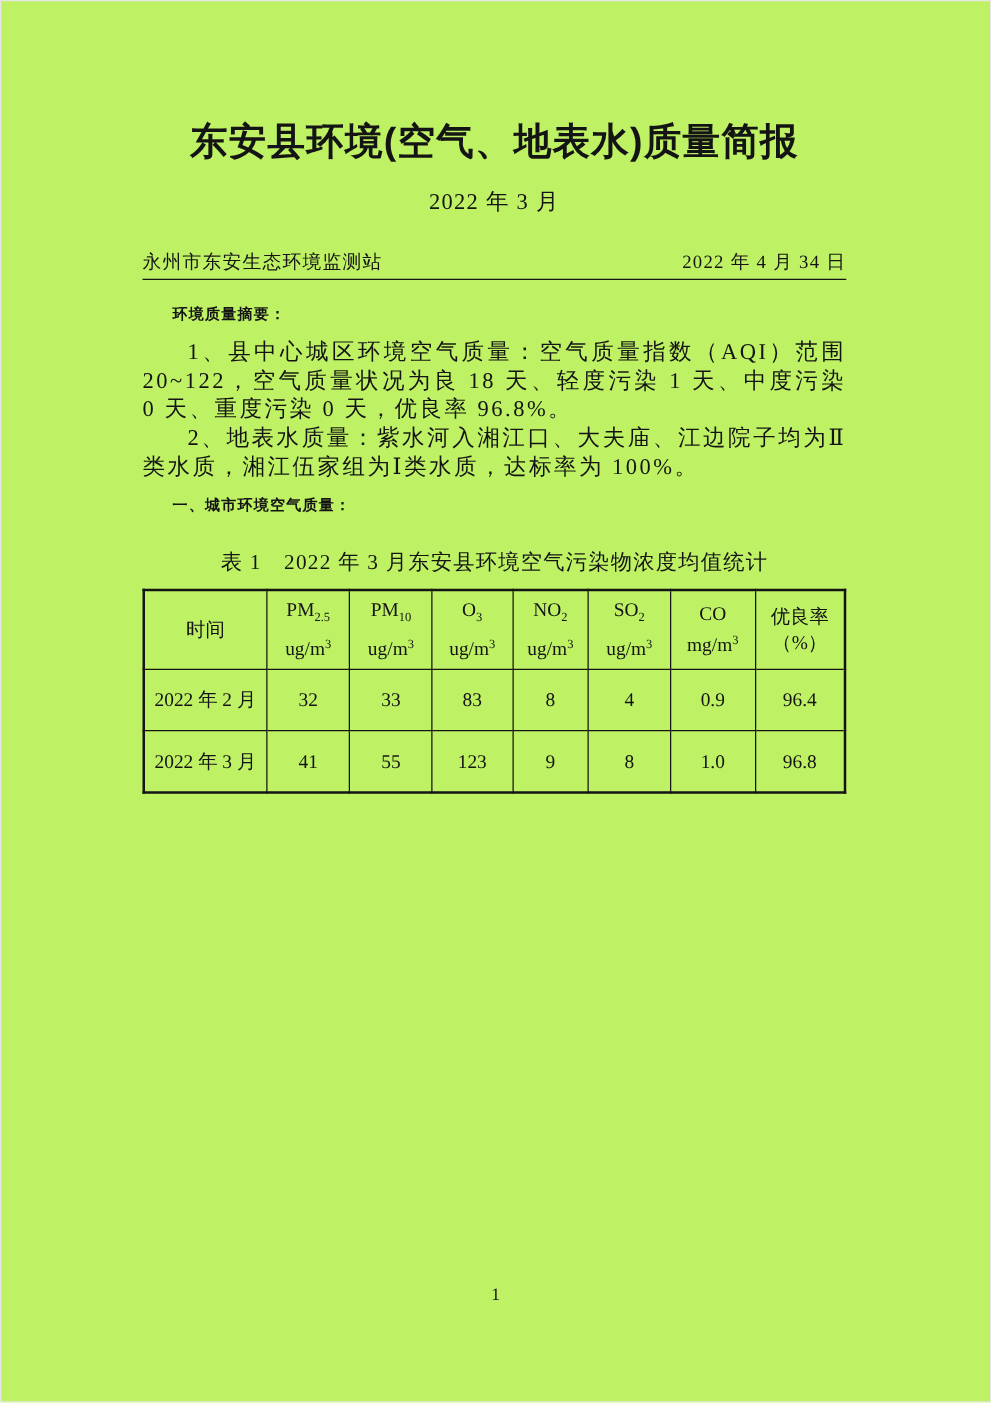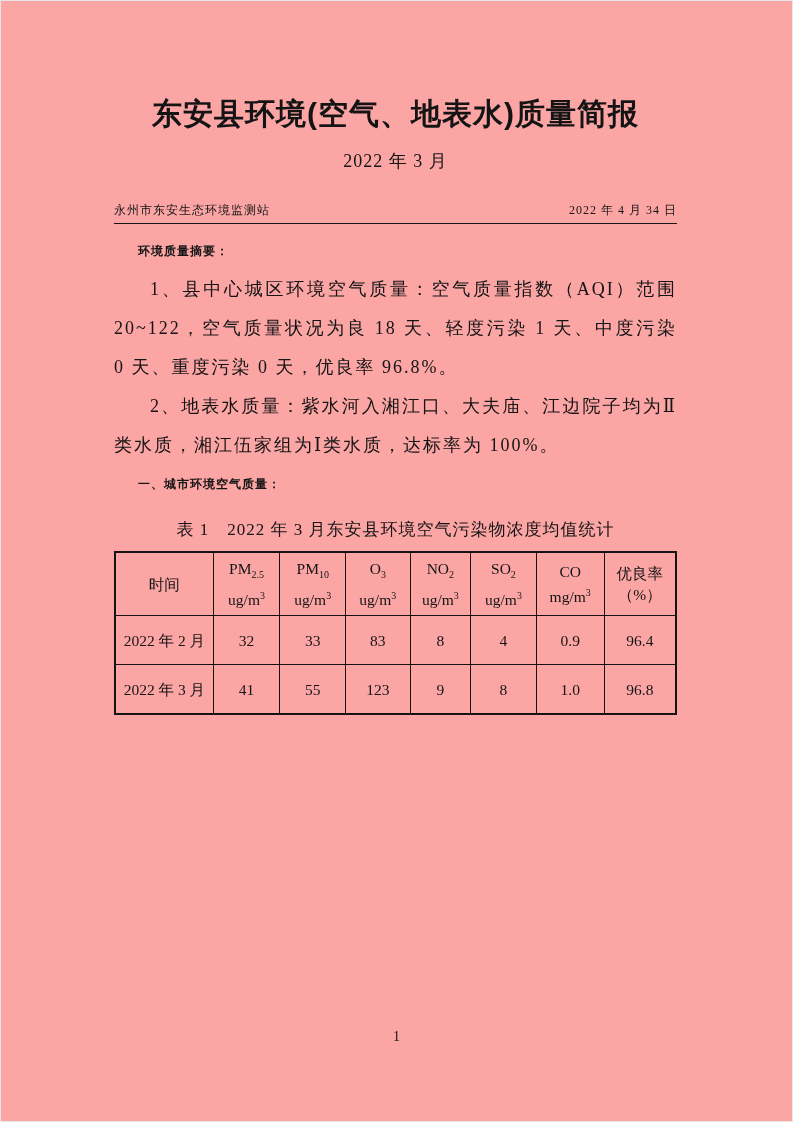--- a/index.html
+++ b/index.html
@@ -5,21 +5,21 @@
   html, body {
     margin: 0;
     padding: 0;
     background: #ffffff;
   }
   .page {
     position: relative;
     width: 793px;
     height: 1122px;
     margin: 0 auto;
-    background: #fca5a5;
+    background: #bef264;
     color: #141414;
     box-sizing: border-box;
     padding: 94px 115px 0 113px;
     border: 1px solid #e6e6e6;
     font-family: "Liberation Serif", "DejaVu Serif", serif;
     overflow: hidden;
   }
   .doc-title {
     margin: 0;
     font-family: "Liberation Sans", "DejaVu Sans", sans-serif;
@@ -36,38 +36,38 @@
     text-align: center;
     letter-spacing: 1px;
   }
   .header-line {
     display: flex;
     justify-content: space-between;
     align-items: flex-end;
     margin-top: 26px;
     padding-bottom: 2px;
     border-bottom: 1.5px solid #141414;
-    font-size: 12px;
+    font-size: 15px;
     line-height: 22px;
     letter-spacing: 1px;
   }
   .summary-heading, .section-heading {
     margin: 12px 0 0 0;
     font-family: "Liberation Sans", "DejaVu Sans", sans-serif;
     font-weight: bold;
     font-size: 12px;
     line-height: 30px;
     text-indent: 2em;
     letter-spacing: 1px;
   }
   .section-heading { line-height: 39px; margin-top: 0; }
   p.body {
     margin: 0;
     font-size: 18px;
-    line-height: 39px;
+    line-height: 23px;
     text-indent: 2em;
     text-align: justify;
     letter-spacing: 2px;
   }
   p.body.first { margin-top: 4px; }
   p.body sub { font-size: 11px; letter-spacing: 0; }
   .table-caption {
     margin: 14px 0 9px 0;
     text-align: center;
     font-size: 17px;

